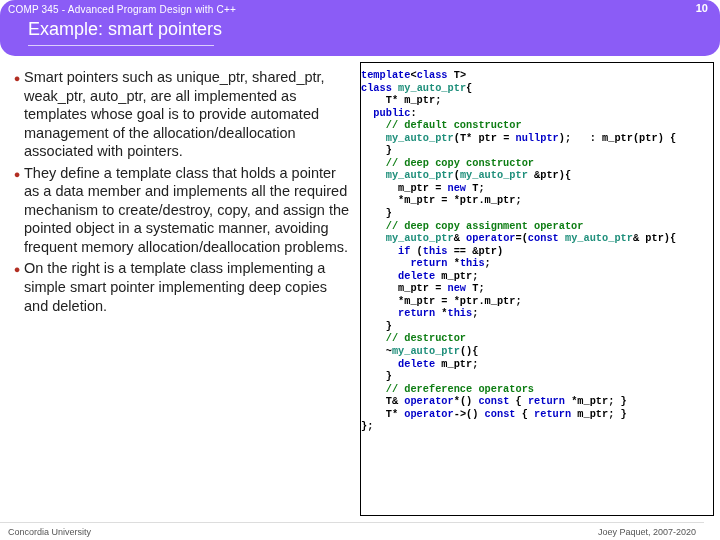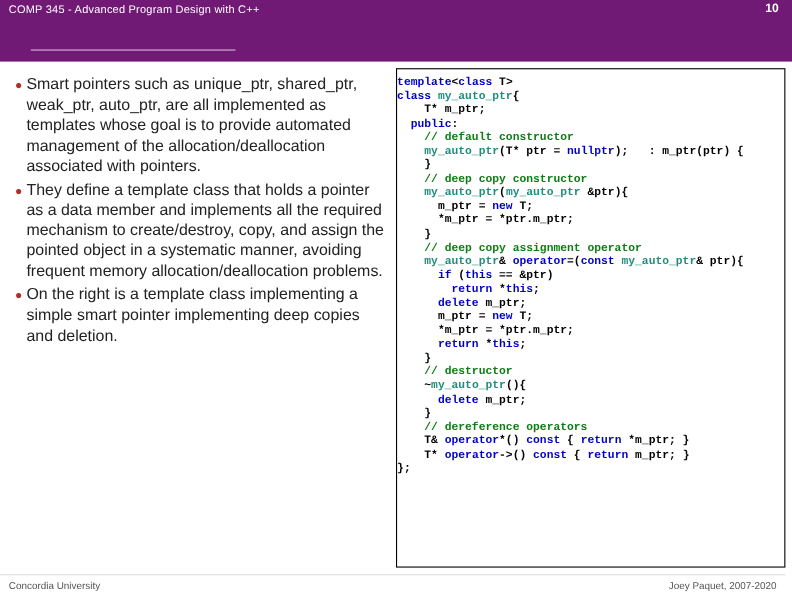--- a/index.html
+++ b/index.html
@@ -1,39 +1,40 @@
 <!DOCTYPE html>
 <html><head>
 <meta charset="utf-8">
 <style>
   * { margin: 0; padding: 0; box-sizing: border-box; }
   body { width: 720px; height: 540px; font-family: "Segoe UI", Arial, sans-serif; background: #fff; position: relative; overflow: hidden; }
-  .header { background: #701a75; color: #fff; height: 56px; position: relative; }
+  .header { background: #8b5cf6; color: #fff; height: 56px; position: relative; border-radius: 15px; }
   .course { font-size: 10px; padding: 4px 0 0 8px; letter-spacing: 0.2px; }
   .pagenum { position: absolute; top: 2px; right: 12px; font-size: 11px; font-weight: bold; }
   .title { font-size: 18px; padding: 4px 0 0 28px; font-weight: 300; }
   .title-underline { position: absolute; left: 28px; bottom: 10px; width: 186px; height: 1px; background: rgba(255,255,255,.7); }
   .content { display: flex; padding: 6px 6px 0 6px; height: 460px; }
   .left { width: 50%; padding: 6px 6px 0 4px; font-size: 14.5px; line-height: 1.28; color: #222; }
   .bullet { display: flex; margin-bottom: 3px; }
   .dot { color: #b22e22; font-size: 11px; line-height: 20px; width: 14px; flex-shrink: 0; text-align: center; }
   .btxt { flex: 1; }
   .right { width: 50%; border: 1px solid #000; padding: 6px 0; font-family: Consolas, "Courier New", monospace; font-size: 10.3px; line-height: 1.22; white-space: pre; font-weight: bold; overflow: hidden; }
   .kw { color: #0000c8; }
   .tn { color: #1f8f7b; }
   .cm { color: #0d7d13; }
-  .footer { position: absolute; bottom: 0; left: 0; right: 6px; height: 18px; display: flex; justify-content: space-between; align-items: center; padding: 0 8px; font-size: 9px; color: #555; border-top: 1px solid #ddd; }
+  .footer { position: absolute; bottom: 0; left: 0; right: 16px; height: 18px; display: flex; justify-content: space-between; align-items: center; padding: 0 8px; font-size: 9px; color: #555; border-top: 1px solid #ddd; }
   .footer .mid { position: absolute; left: 0; right: 0; text-align: center; }
 </style>
 </head>
 <body>
 
 <div class="header">
   <div class="course">COMP 345 - Advanced Program Design with C++</div>
   <div class="pagenum">10</div>
+  <div class="title">Example: smart pointers</div>
   <div class="title-underline"></div>
 </div>
 
 <div class="content">
   <div class="left">
     <div class="bullet">
       <div class="dot">●</div>
       <div class="btxt">Smart pointers such as unique_ptr, shared_ptr, weak_ptr, auto_ptr, are all implemented as templates whose goal is to provide automated management of the allocation/deallocation associated with pointers.</div>
     </div>
     <div class="bullet">

